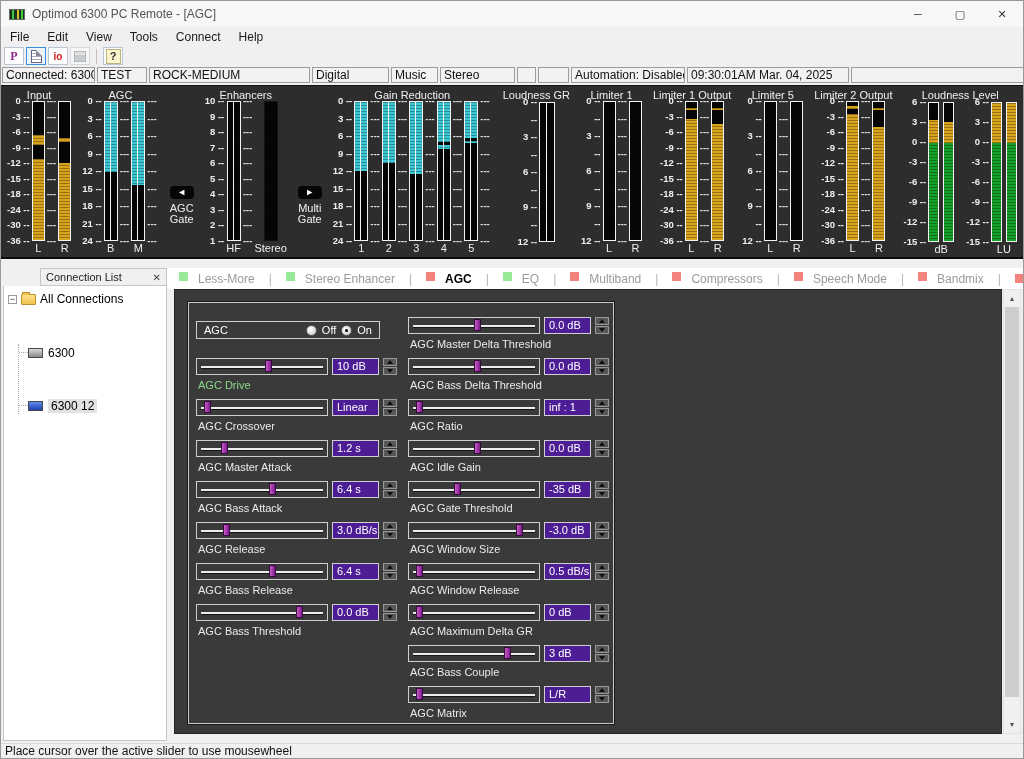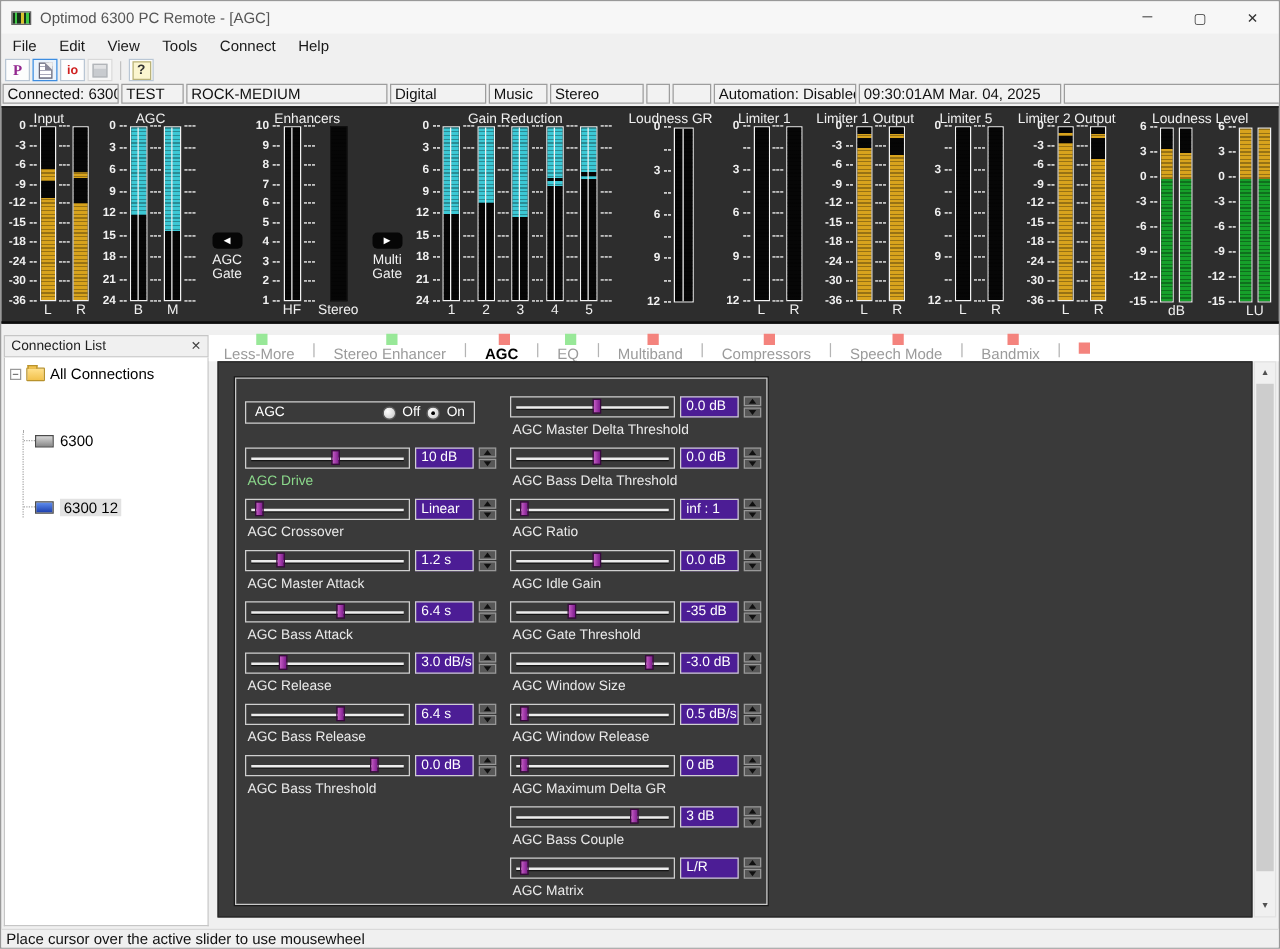--- a/index.html
+++ b/index.html
@@ -46,38 +46,38 @@
 .mlbl { font-size:11px; color:#f0f0f0; height:14px; line-height:14px; white-space:nowrap; }
 .mgate { display:flex; flex-direction:column; align-items:center; padding-top:97px; color:#f0f0f0; font-size:11px; line-height:11px; }
 .gatepill { width:24px; height:13px; background:#060606; border-radius:4px; color:#fff; font-size:9px; line-height:13px; text-align:center; margin-bottom:4px; }
 .msubrow { display:flex; }
 .msubs { display:flex; gap:12px; }
 .mpair { display:flex; flex-direction:column; align-items:center; }
 .mpairbars { display:flex; gap:4px; }
 
 
 .connpanel { position:absolute; left:2px; top:267px; width:164px; height:473px; font-size:12px; }
-.connhdr { height:18px; background:#f0f0f0; border:1px solid #c6c6c6; display:flex; align-items:center; padding:0 5px; font-size:11px; color:#222; }
+.connhdr { height:18px; background:#f0f0f0; border:1px solid #c6c6c6; display:flex; align-items:center; padding:0 5px; font-size:11px; color:#222;margin-left:37px; }
 .connclose { margin-left:auto; font-size:10px; color:#444; }
 .connbody { height:455px; background:#fff; border:1px solid #c6c6c6; border-top:none; padding:4px 2px 0 4px; color:#000; }
 .troot { display:flex; align-items:center; gap:4px; height:18px; }
 .texp { width:9px; height:9px; border:1px solid #9a9a9a; background:#fff; font-size:9px; line-height:7px; text-align:center; color:#333; flex:none; }
 .tfolder { width:15px; height:11px; background:linear-gradient(#ffe08a,#f2c24d); border:1px solid #b8922c; border-radius:1px; position:relative; flex:none; }
 .tfolder::before { content:""; position:absolute; top:-3px; left:0; width:6px; height:2px; background:#f2c24d; border:1px solid #b8922c; border-bottom:none; }
 .tchildren { margin-left:10px; border-left:1px dotted #a8a8a8; }
 .titem { display:flex; align-items:center; height:17px;margin-top:36px; }
 .tconn { width:9px; border-top:1px dotted #a8a8a8; flex:none; }
 .tdev { width:15px; height:10px; border:1px solid #4a4a4a; margin-right:5px; flex:none; }
 .tdev.gray { background:linear-gradient(#d8d8d8,#8a8a8a); }
 .tdev.blue { background:linear-gradient(#5f8dee,#1c3fae); }
 .tlabel.selected { background:#e2e2e2; padding:0 3px; }
 
 
 .tabbar { position:absolute; left:166px; top:267px; right:0; height:21px; background:#fff; display:flex; align-items:center; padding-left:12px; font-size:12px; color:#9b9b9b; }
-.tab { display:flex; align-items:center;flex-direction:column; }
+.tab { display:flex; align-items:flex-start; }
 .tabsq { width:9px; height:9px; margin-right:10px; flex:none; }
 .tablbl { margin-right:14px; white-space:nowrap; }
 .tab.active .tablbl { color:#000; font-weight:bold; }
 .tabsep { color:#b4b4b4; margin-right:14px; }
 
 
 .mainpanel { position:absolute; left:173px; top:288px; width:828px; height:445px; background:#3a3a3a; border:1px solid #262626; }
 .groupbox { position:absolute; left:13px; top:12px; width:426px; height:422px; border:1px solid #c9c9c9; box-shadow:0 0 0 1px #191919; }
 .powerrow { position:absolute; left:7px; top:18px; width:184px; height:18px; border:1px solid #cfcfcf; display:flex; align-items:center; padding:0 7px; gap:5px; font-size:11px; color:#fff; }
 .radio { width:11px; height:11px; border-radius:50%; background:radial-gradient(circle at 35% 35%,#fff,#c2c2c2); border:1px solid #5a5a5a; position:relative; flex:none; }

